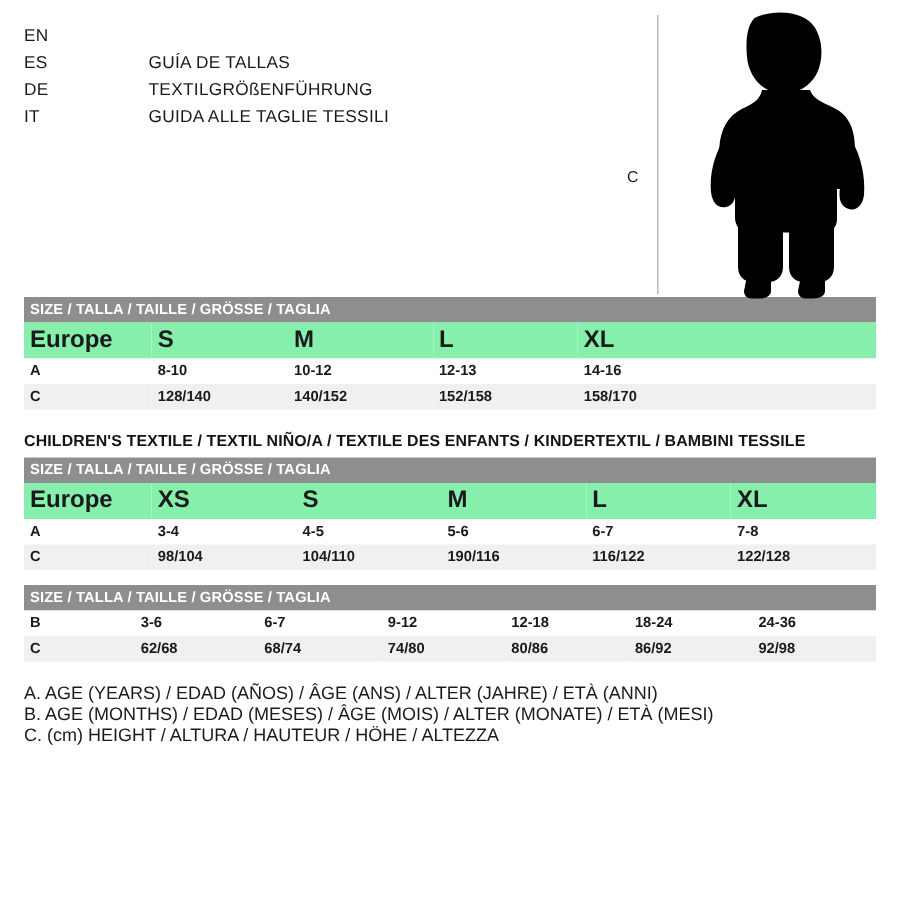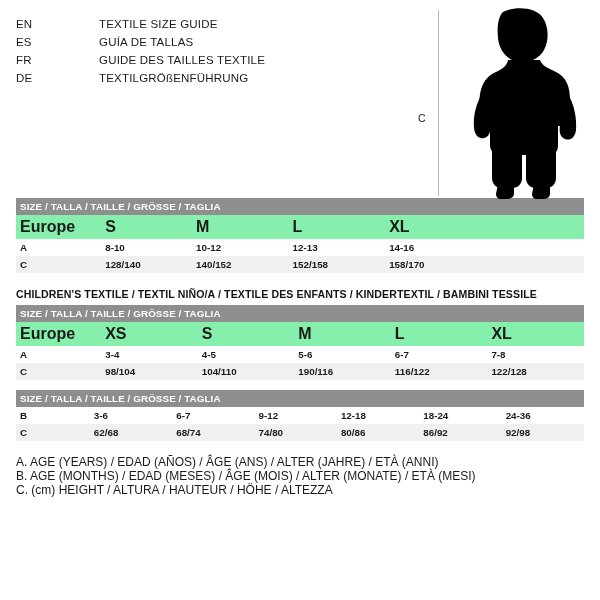--- a/index.html
+++ b/index.html
@@ -152,33 +152,32 @@
 </style>
 </head>
 <body>
 
 <div class="page">
 
   <div class="header">
     <div class="lang-block">
       <div class="lang-row">
         <span class="lang-code">EN</span>
-        <span class="lang-text">TEXTILE SIZE GUIDE</span>
       </div>
       <div class="lang-row">
         <span class="lang-code">ES</span>
         <span class="lang-text">GUÍA DE TALLAS</span>
       </div>
       <div class="lang-row">
-        <span class="lang-code">FR</span>
-        <span class="lang-text">GUIDE DES TAILLES TEXTILE</span>
+        <span class="lang-code">DE</span>
+        <span class="lang-text">TEXTILGRÖßENFÜHRUNG</span>
       </div>
       <div class="lang-row">
-        <span class="lang-code">DE</span>
-        <span class="lang-text">TEXTILGRÖßENFÜHRUNG</span>
+        <span class="lang-code">IT</span>
+        <span class="lang-text">GUIDA ALLE TAGLIE TESSILI</span>
       </div>
     </div>
   </div>
 
   <div class="figure-area">
     <div class="arrow-line"></div>
     <span class="c-label">C</span>
     <svg class="figure-svg" width="110" height="192" viewBox="0 0 110 192">
       <g fill="#000000">
 

